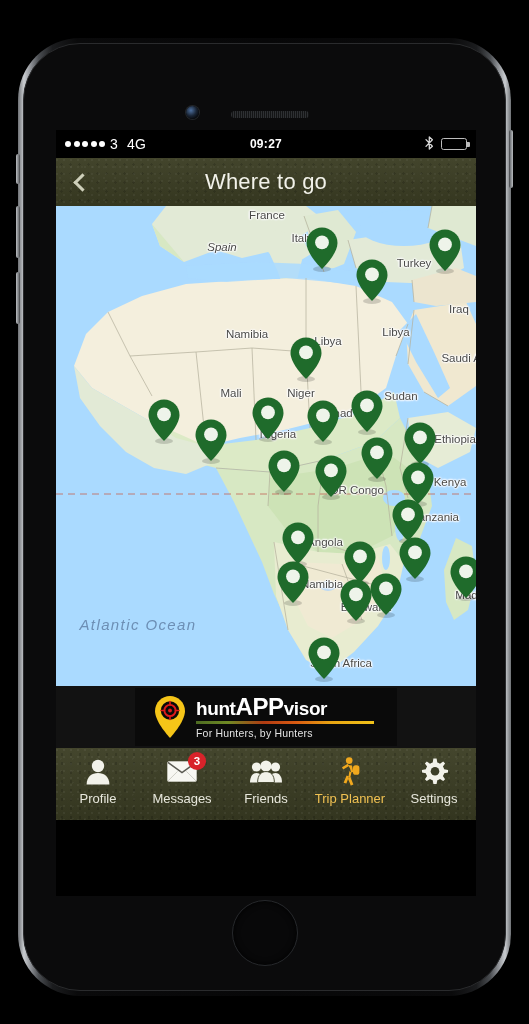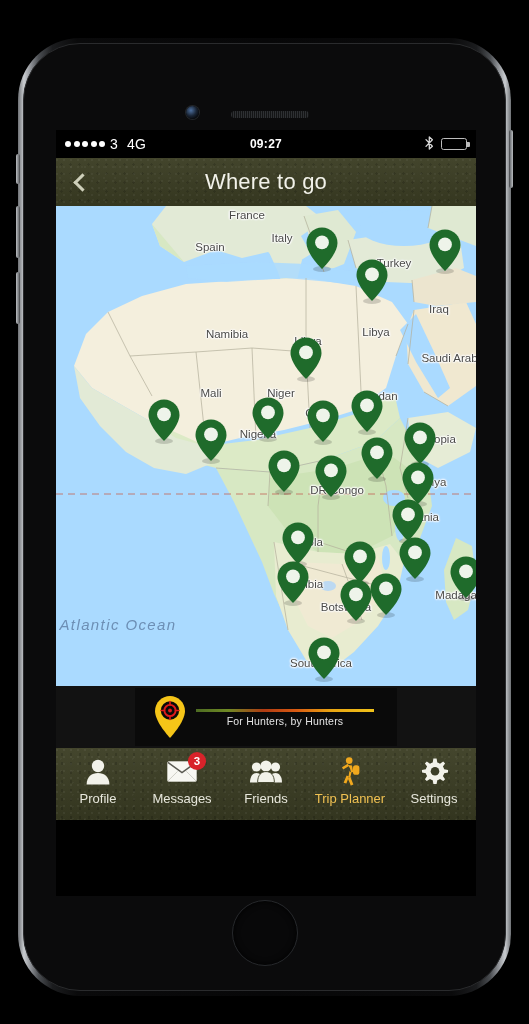--- a/index.html
+++ b/index.html
@@ -180,20 +180,21 @@
   .map-label {
     position: absolute;
     color: #4a4a48;
     font-size: 11.5px;
     white-space: nowrap;
     transform: translate(-50%,-50%);
     text-shadow:
       0 0 2px #fff, 0 0 2px #fff, 1px 0 2px #fff, -1px 0 2px #fff,
       0 1px 2px #fff, 0 -1px 2px #fff;
     pointer-events: none;
+    margin-left: 20px;
   }
   .map-label.ocean {
     color: #6d8fb5; font-style: italic; font-size: 15px;
     letter-spacing: 1.4px; text-shadow: none;
   }
 
   .pin {
     position: absolute;
     width: 34px; height: 46px;
     transform: translate(-50%,-100%);
@@ -219,21 +220,21 @@
     font-size: 24px; font-weight: bold; color: #fff;
     letter-spacing: -0.4px; line-height: 1;
     font-family: "Liberation Sans", sans-serif;
   }
   #logo-wordmark .lc { font-size: 19px; }
   #logo-rule {
     height: 2.5px; width: 178px; margin-top: 2px;
     background: linear-gradient(90deg,#4d6b22 0%,#6f8a24 18%,#b03b12 38%,#d95a12 56%,#e8a512 76%,#f0c21a 100%);
   }
   #logo-tagline {
-    color: #e3e3e3; font-size: 10.5px; margin-top: 3px; text-align: center;
+    color: #e3e3e3; font-size: 10.5px; margin-top: 3px; text-align: left;
     width: 178px; letter-spacing: .2px;
   }
 
   
   #tab-bar {
     height: 72px;
     background: #3c3e28;
     background-image:
       radial-gradient(circle at 18% 30%, rgba(255,255,255,.05) 0 1px, transparent 1px),
       radial-gradient(circle at 66% 72%, rgba(0,0,0,.15) 0 1.2px, transparent 1.2px),
@@ -393,21 +394,21 @@
           <path d="M376 0 L372 22"></path>
           <path d="M356 74 L358 96"></path>
           <path d="M340 150 L352 118"></path>
         </g>
 
         <line x1="0" y1="288" x2="420" y2="288" stroke="#c46a5c" stroke-width="1" stroke-dasharray="7 5" opacity="0.85"></line>
       </svg>
 
       <div id="map-overlay">
           <div class="map-label" style="left: 191px; top: 9px;">France</div>
-          <div class="map-label" style="left: 154px; top: 41px;">Spain</div>
+          <div class="map-label" style="left: 146px; top: 41px; font-style: italic;">Spain</div>
           <div class="map-label" style="left: 226px; top: 32px;">Italy</div>
           <div class="map-label" style="left: 338px; top: 57px;">Turkey</div>
           <div class="map-label" style="left: 171px; top: 128px;">Namibia</div>
           <div class="map-label" style="left: 252px; top: 135px;">Libya</div>
           <div class="map-label" style="left: 320px; top: 126px;">Libya</div>
           <div class="map-label" style="left: 383px; top: 103px;">Iraq</div>
           <div class="map-label" style="left: 398px; top: 152px;">Saudi Arabia</div>
           <div class="map-label" style="left: 155px; top: 187px;">Mali</div>
           <div class="map-label" style="left: 225px; top: 187px;">Niger</div>
           <div class="map-label" style="left: 263px; top: 207px;">Chad</div>
@@ -597,20 +598,23 @@
             <circle cx="17" cy="15.5" r="1.9" fill="#e01b1b"></circle>
             <g stroke="#e01b1b" stroke-width="1.6" stroke-linecap="round">
               <line x1="17" y1="6.6" x2="17" y2="10"></line>
               <line x1="17" y1="21" x2="17" y2="24.4"></line>
               <line x1="8.1" y1="15.5" x2="11.5" y2="15.5"></line>
               <line x1="22.5" y1="15.5" x2="25.9" y2="15.5"></line>
             </g>
           </svg>
         </span>
         <div id="logo-text-wrap">
+          <div id="logo-wordmark">
+            <span class="lc">hunt</span><span>APP</span><span class="lc">visor</span>
+          </div>
           <div id="logo-rule"></div>
           <div id="logo-tagline">For Hunters, by Hunters</div>
         </div>
       </div>
     </div>
 
     <div id="tab-bar">
 
       <div class="tab-item">
         <span class="tab-icon">

